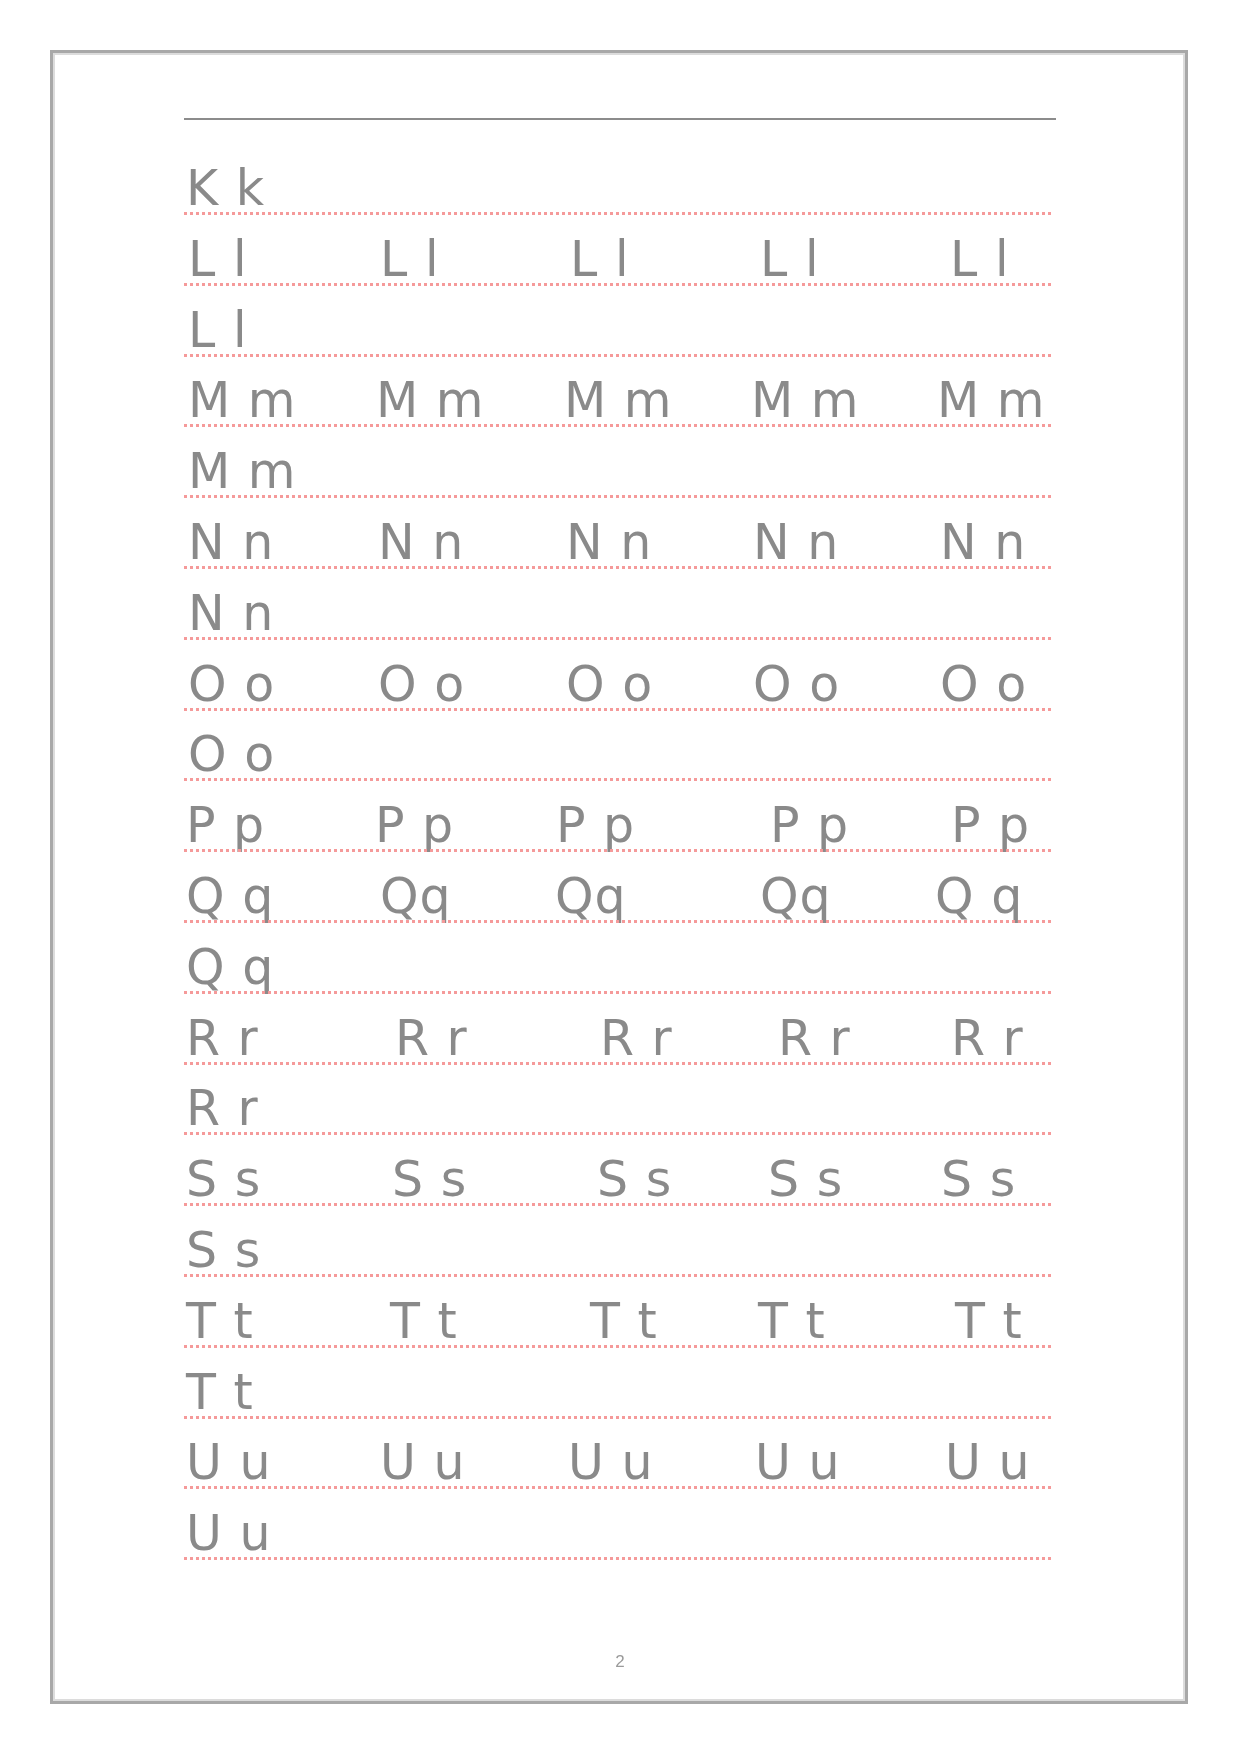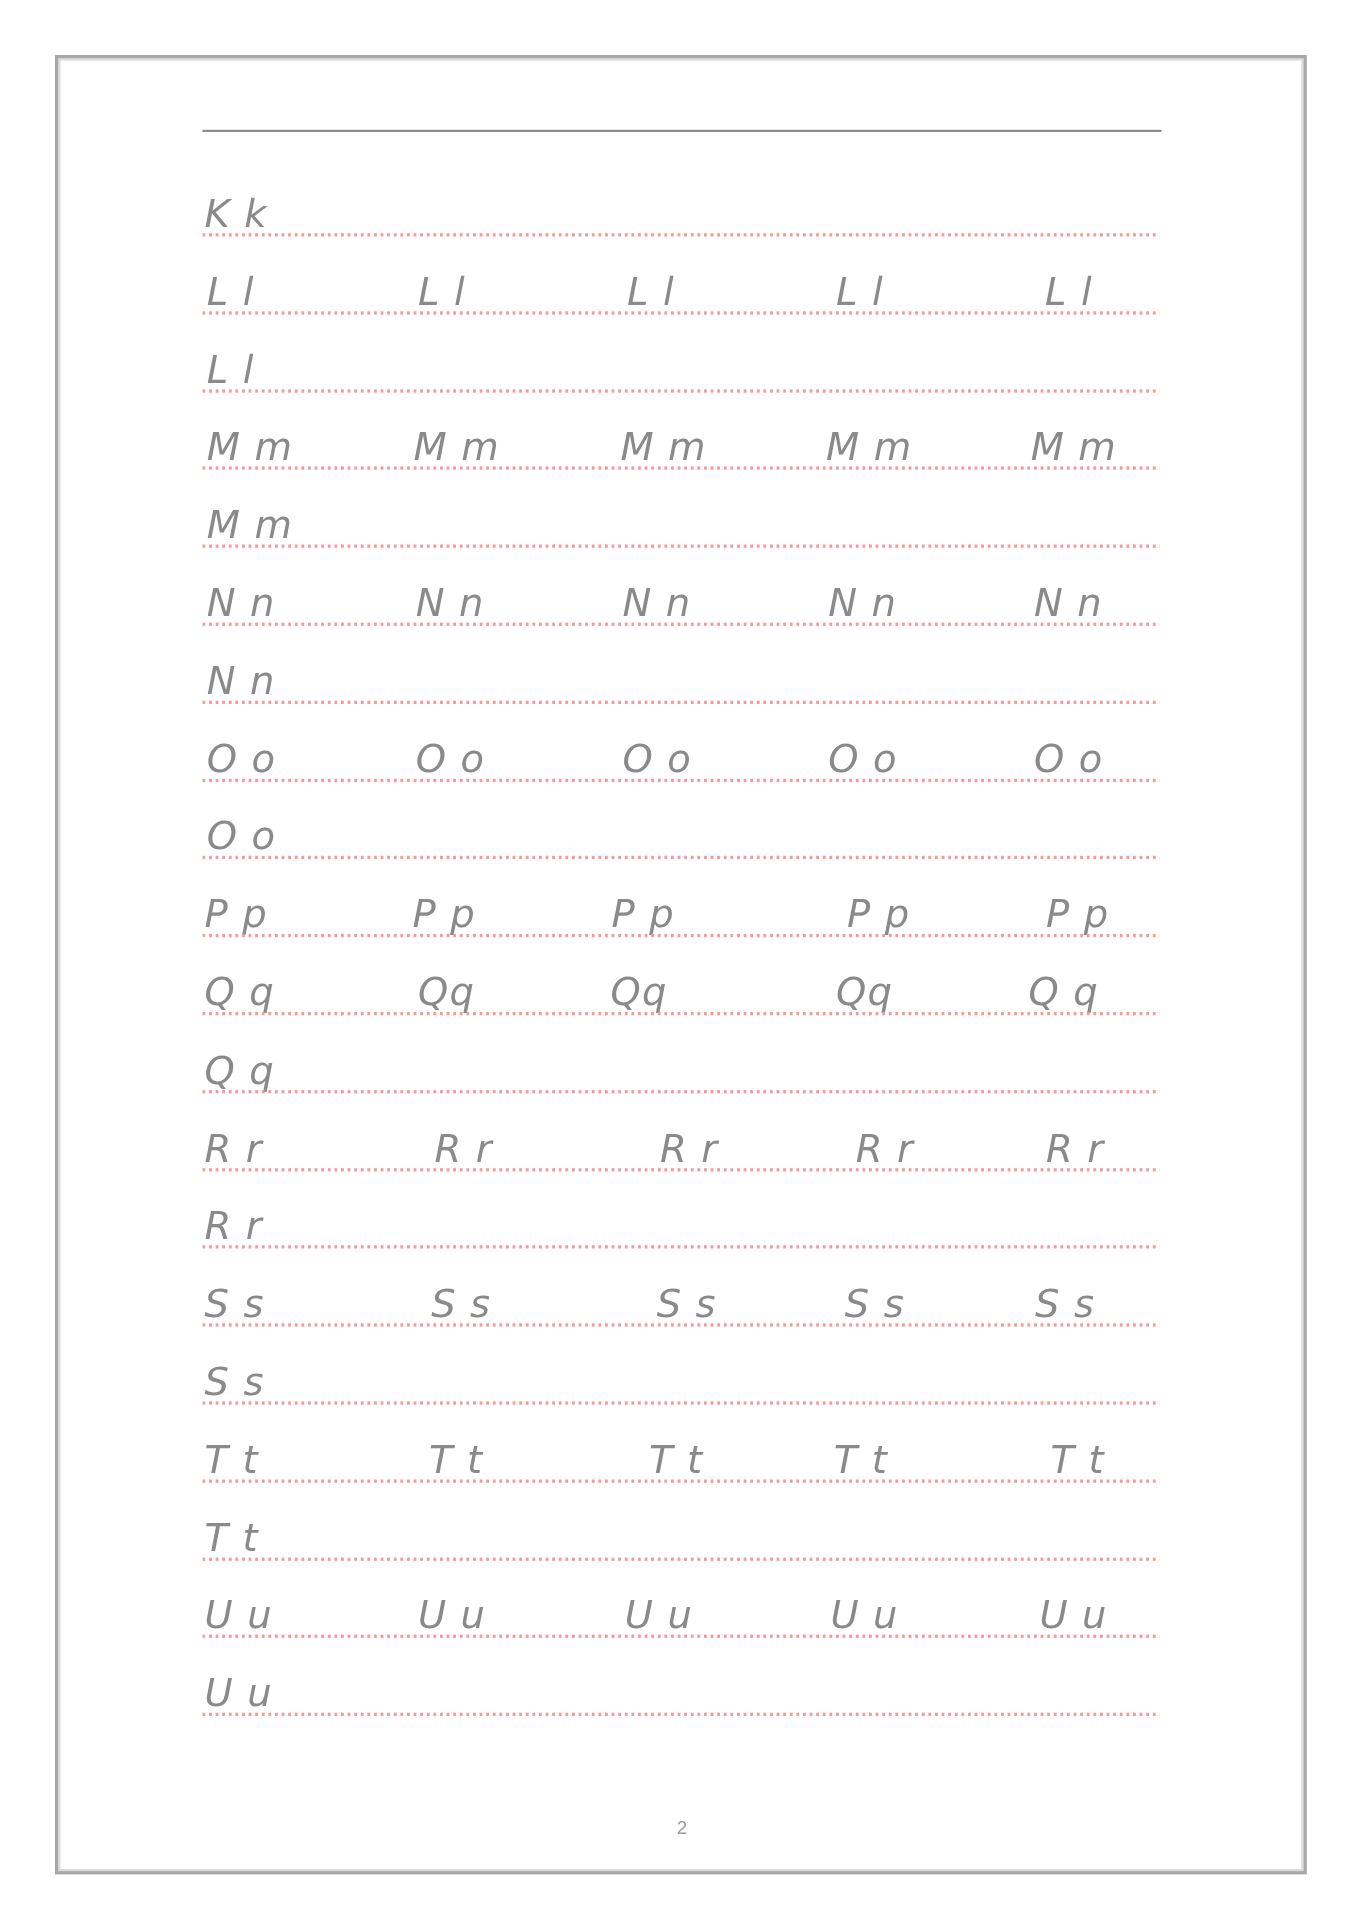--- a/index.html
+++ b/index.html
@@ -15,22 +15,22 @@
   .row {
     position: absolute; left: 184px; width: 870px; height: 71px;
   }
   .row .baseline {
     position: absolute; left: 0; right: 0; bottom: 0; height: 3px;
     background-image: linear-gradient(to right, #f59a9a 0 3px, transparent 3px 6px);
     background-size: 6px 3px; background-repeat: repeat-x;
   }
   .pair {
     position: absolute; bottom: 2px;
-    font-family: "DejaVu Sans", sans-serif; font-style: italic;
-    font-size: 35px; line-height: 1; color: #8a8a8a; white-space: pre;
+    font-family: "DejaVu Sans", sans-serif; 
+    font-size: 49px; line-height: 1; color: #8a8a8a; white-space: pre;
     letter-spacing: 1px;
   }
   .page-number {
     position: absolute; left: 0; width: 1240px; top: 1652px; text-align: center;
     font-family: "Liberation Sans", sans-serif; font-size: 17px; color: #9a9a9a;
   }
 </style>
 </head>
 <body>
 

